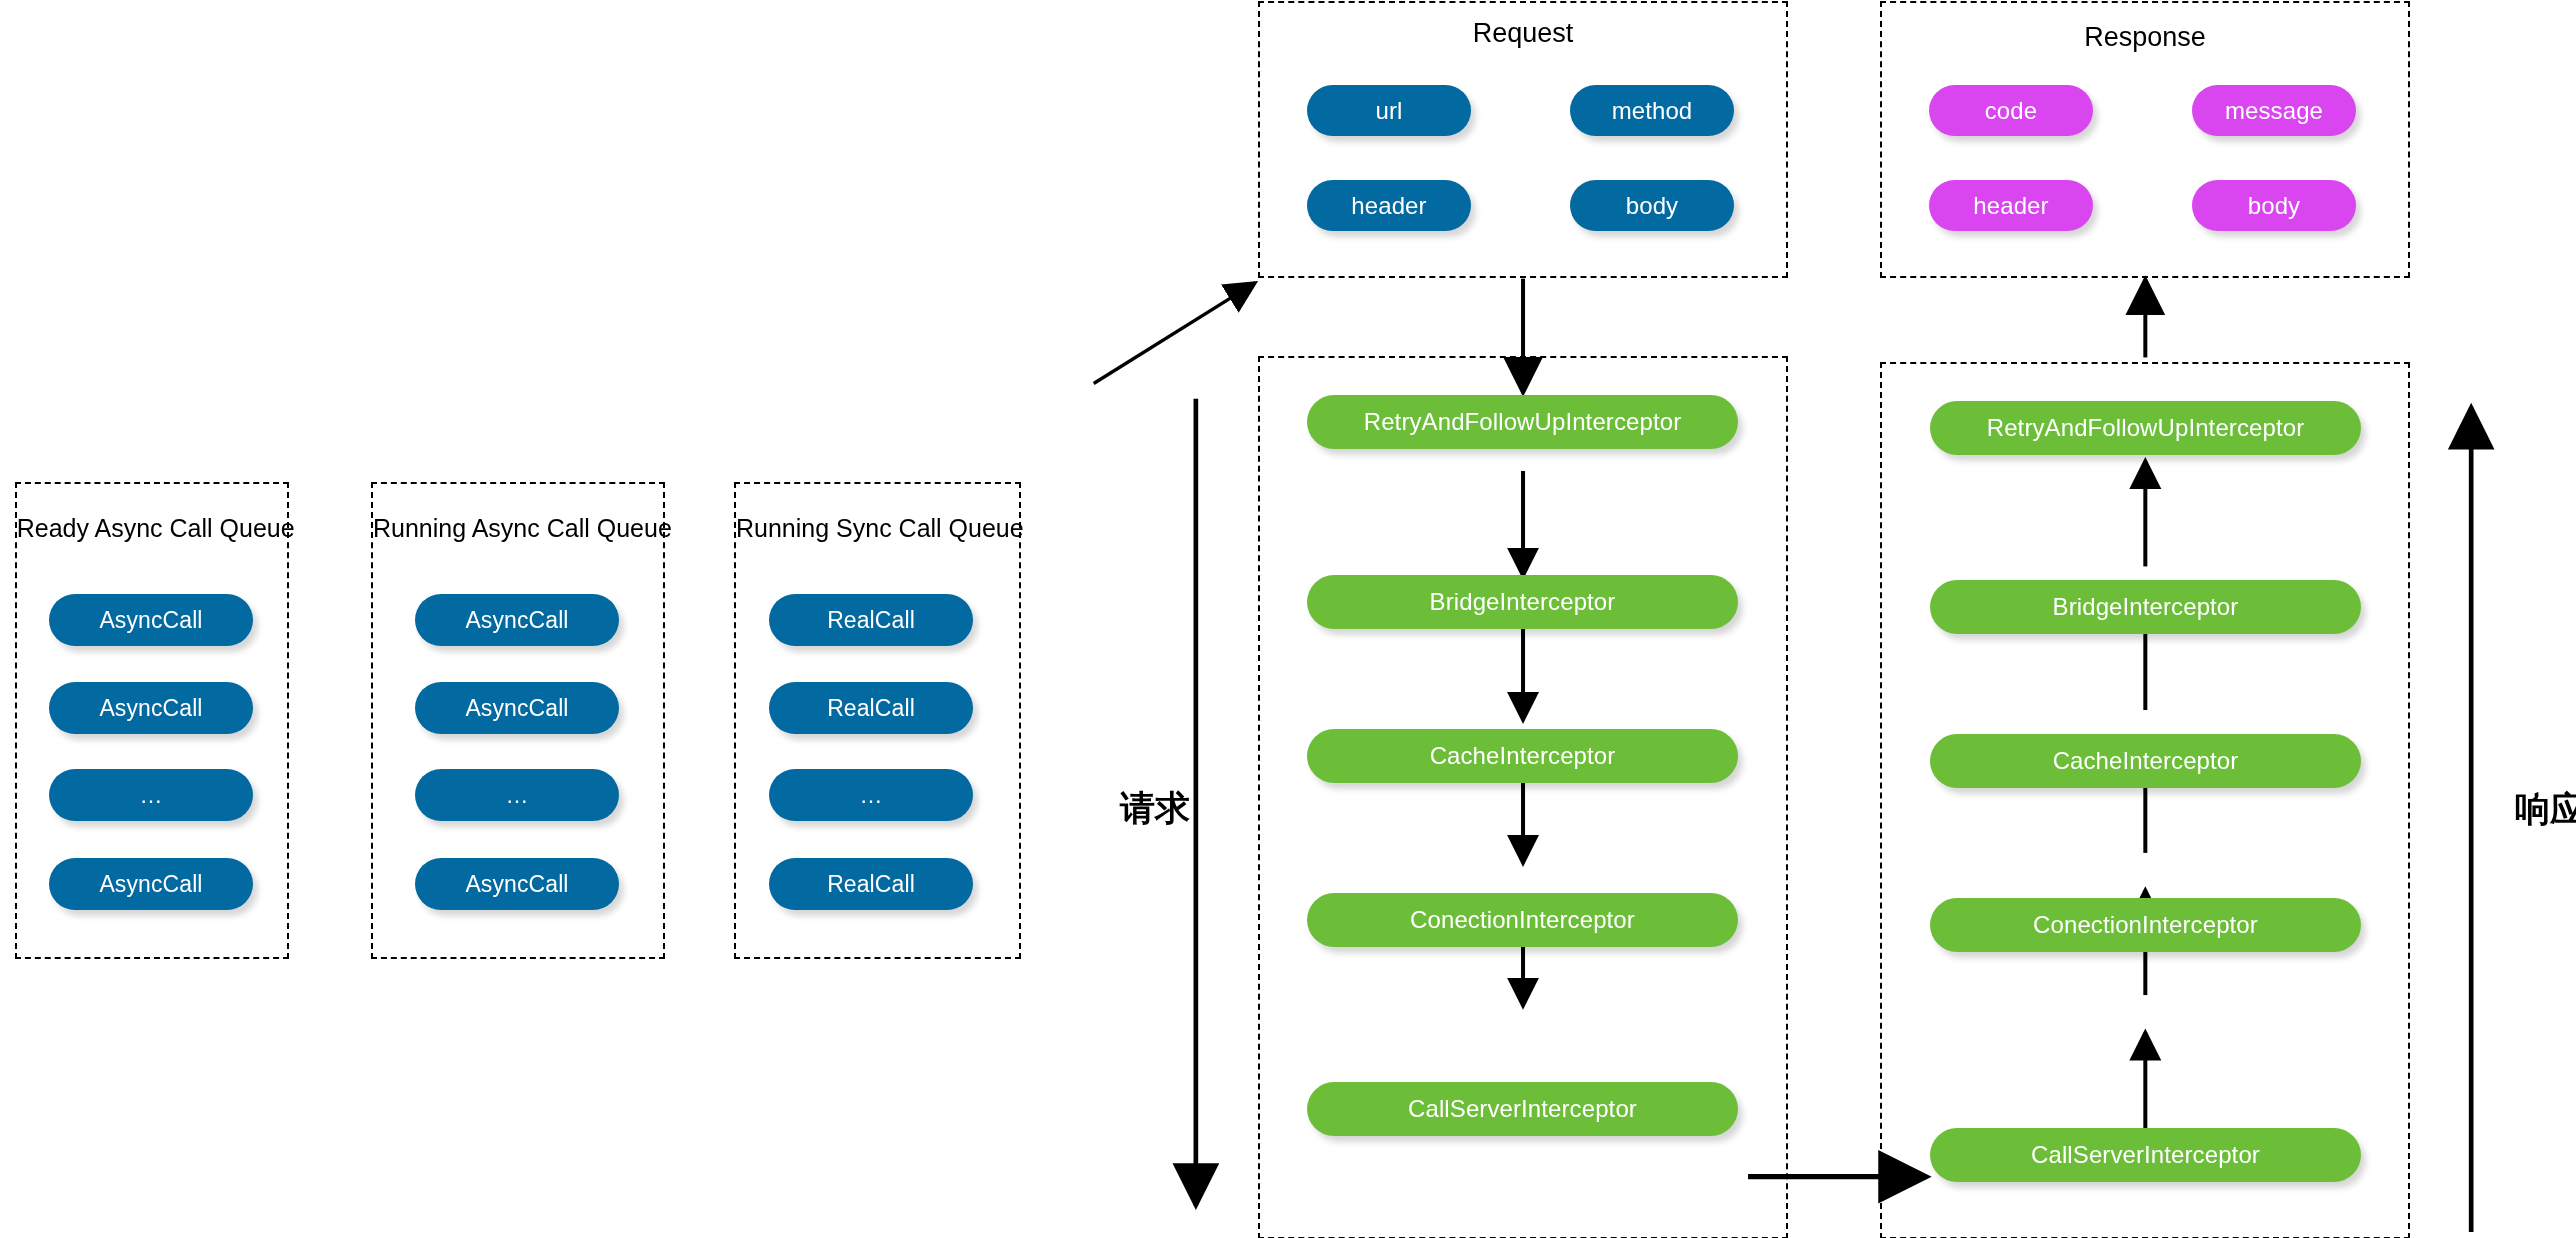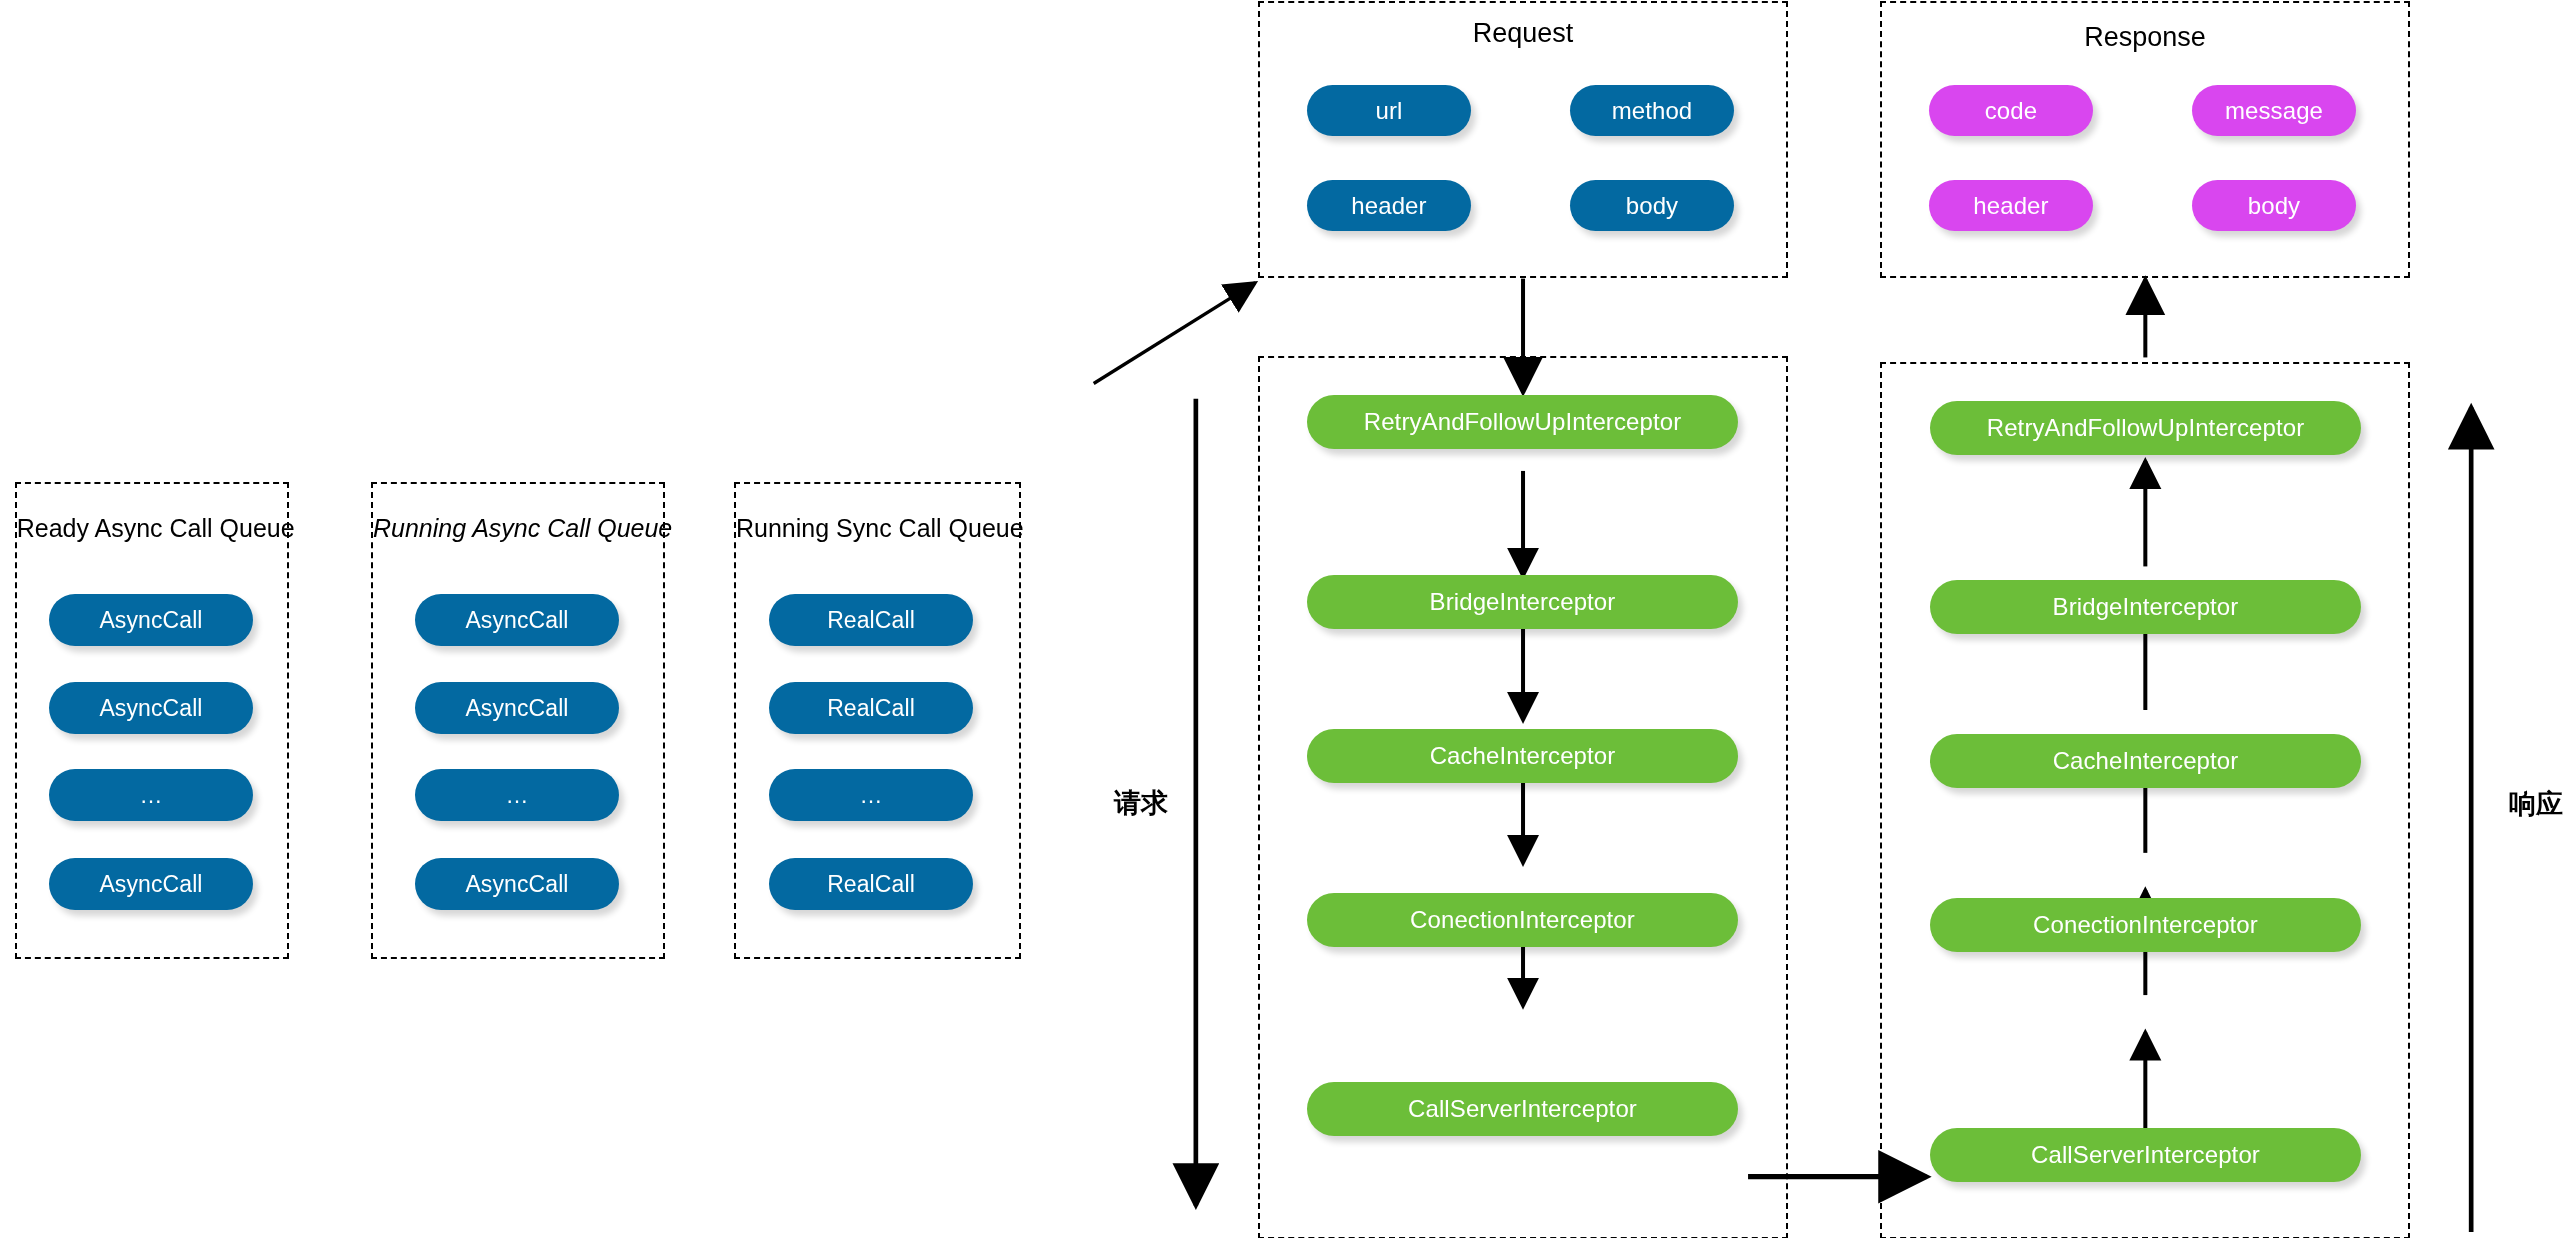--- a/index.html
+++ b/index.html
@@ -54,24 +54,25 @@
   .pill.pink   { background: #0369a1; }
   .pill.orange { background: #d946ef; }
   .pill.green  { background: #6cbe39; }
 
   .pill-sm { font-size: 23px; }
   .pill-md { font-size: 24px; }
 
   
   .flow-label {
     position: absolute;
-    font-size: 27px;
+    font-size: 35px;
     color: #000000;
     white-space: nowrap;
     font-weight: 600;
+    margin-left: 6px;
   }
 
   
   #arrows {
     position: absolute;
     left: 0;
     top: 0;
     width: 2576px;
     height: 1239px;
     pointer-events: none;
@@ -157,21 +158,21 @@
     <span>AsyncCall</span>
   </div>
   <div class="pill pink pill-sm" style="left:49px; top:769px; width:204px; height:52px;">
     <span>…</span>
   </div>
   <div class="pill pink pill-sm" style="left:49px; top:858px; width:204px; height:52px;">
     <span>AsyncCall</span>
   </div>
 
   <div class="dash-box" style="left:371px; top:482px; width:294px; height:477px;">
-    <div class="box-title" style="top:31px; font-size:25px;font-style:italic;">Running Async Call Queue</div>
+    <div class="box-title" style="top:31px; font-size:25px;">Running Async Call Queue</div>
   </div>
   <div class="pill pink pill-sm" style="left:415px; top:594px; width:204px; height:52px;">
     <span>AsyncCall</span>
   </div>
   <div class="pill pink pill-sm" style="left:415px; top:682px; width:204px; height:52px;">
     <span>AsyncCall</span>
   </div>
   <div class="pill pink pill-sm" style="left:415px; top:769px; width:204px; height:52px;">
     <span>…</span>
   </div>

